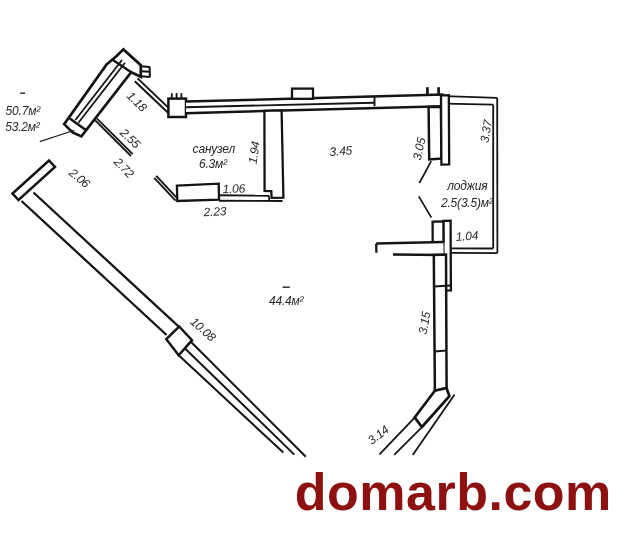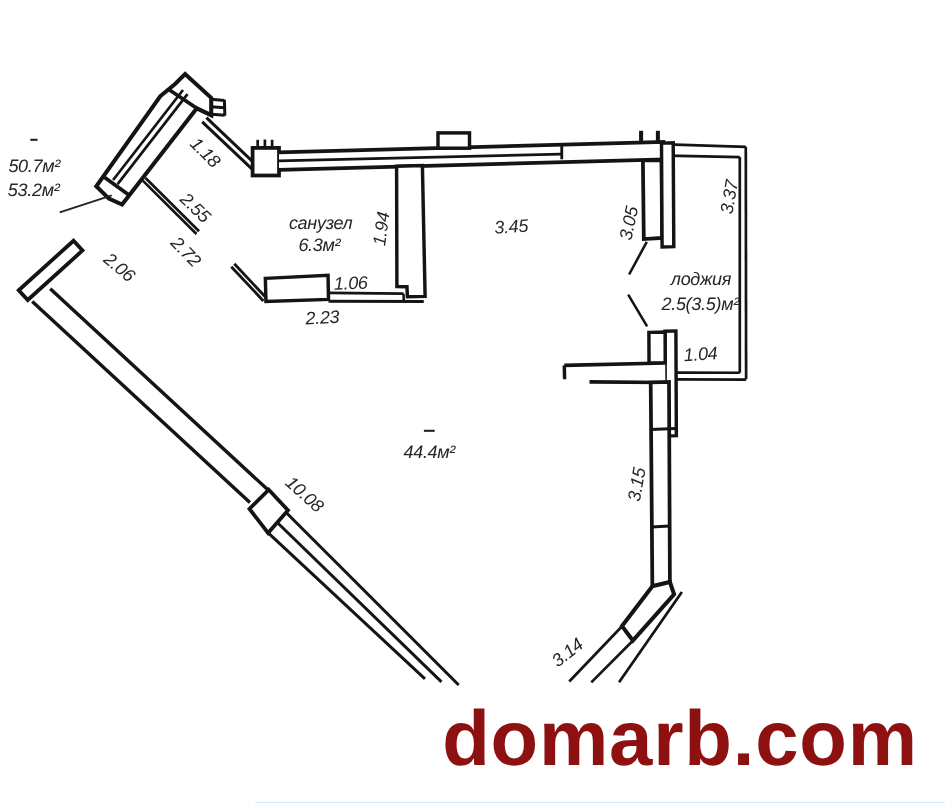--- a/index.html
+++ b/index.html
@@ -1,16 +1,16 @@
 <!DOCTYPE html>
 <html><head>
 <meta charset="utf-8">
 <style>
   html,body{margin:0;padding:0;background:#ffffff;}
-  .page{position:relative;width:630px;height:535px;background:#0ea5e9;overflow:hidden;}
+  .page{position:relative;width:630px;height:535px;background:#8b5cf6;overflow:hidden;}
   svg{display:block;}
   text{font-family:"Liberation Sans",sans-serif;fill:#262626;}
   .dim{font-style:italic;font-size:12px;letter-spacing:-0.2px;}
 </style>
 </head>
 <body>
 <div class="page">
 <svg width="630" height="535" viewBox="0 0 630 535" xmlns="http://www.w3.org/2000/svg">
 
   <rect x="0" y="0" width="630" height="535" fill="#ffffff"></rect>

